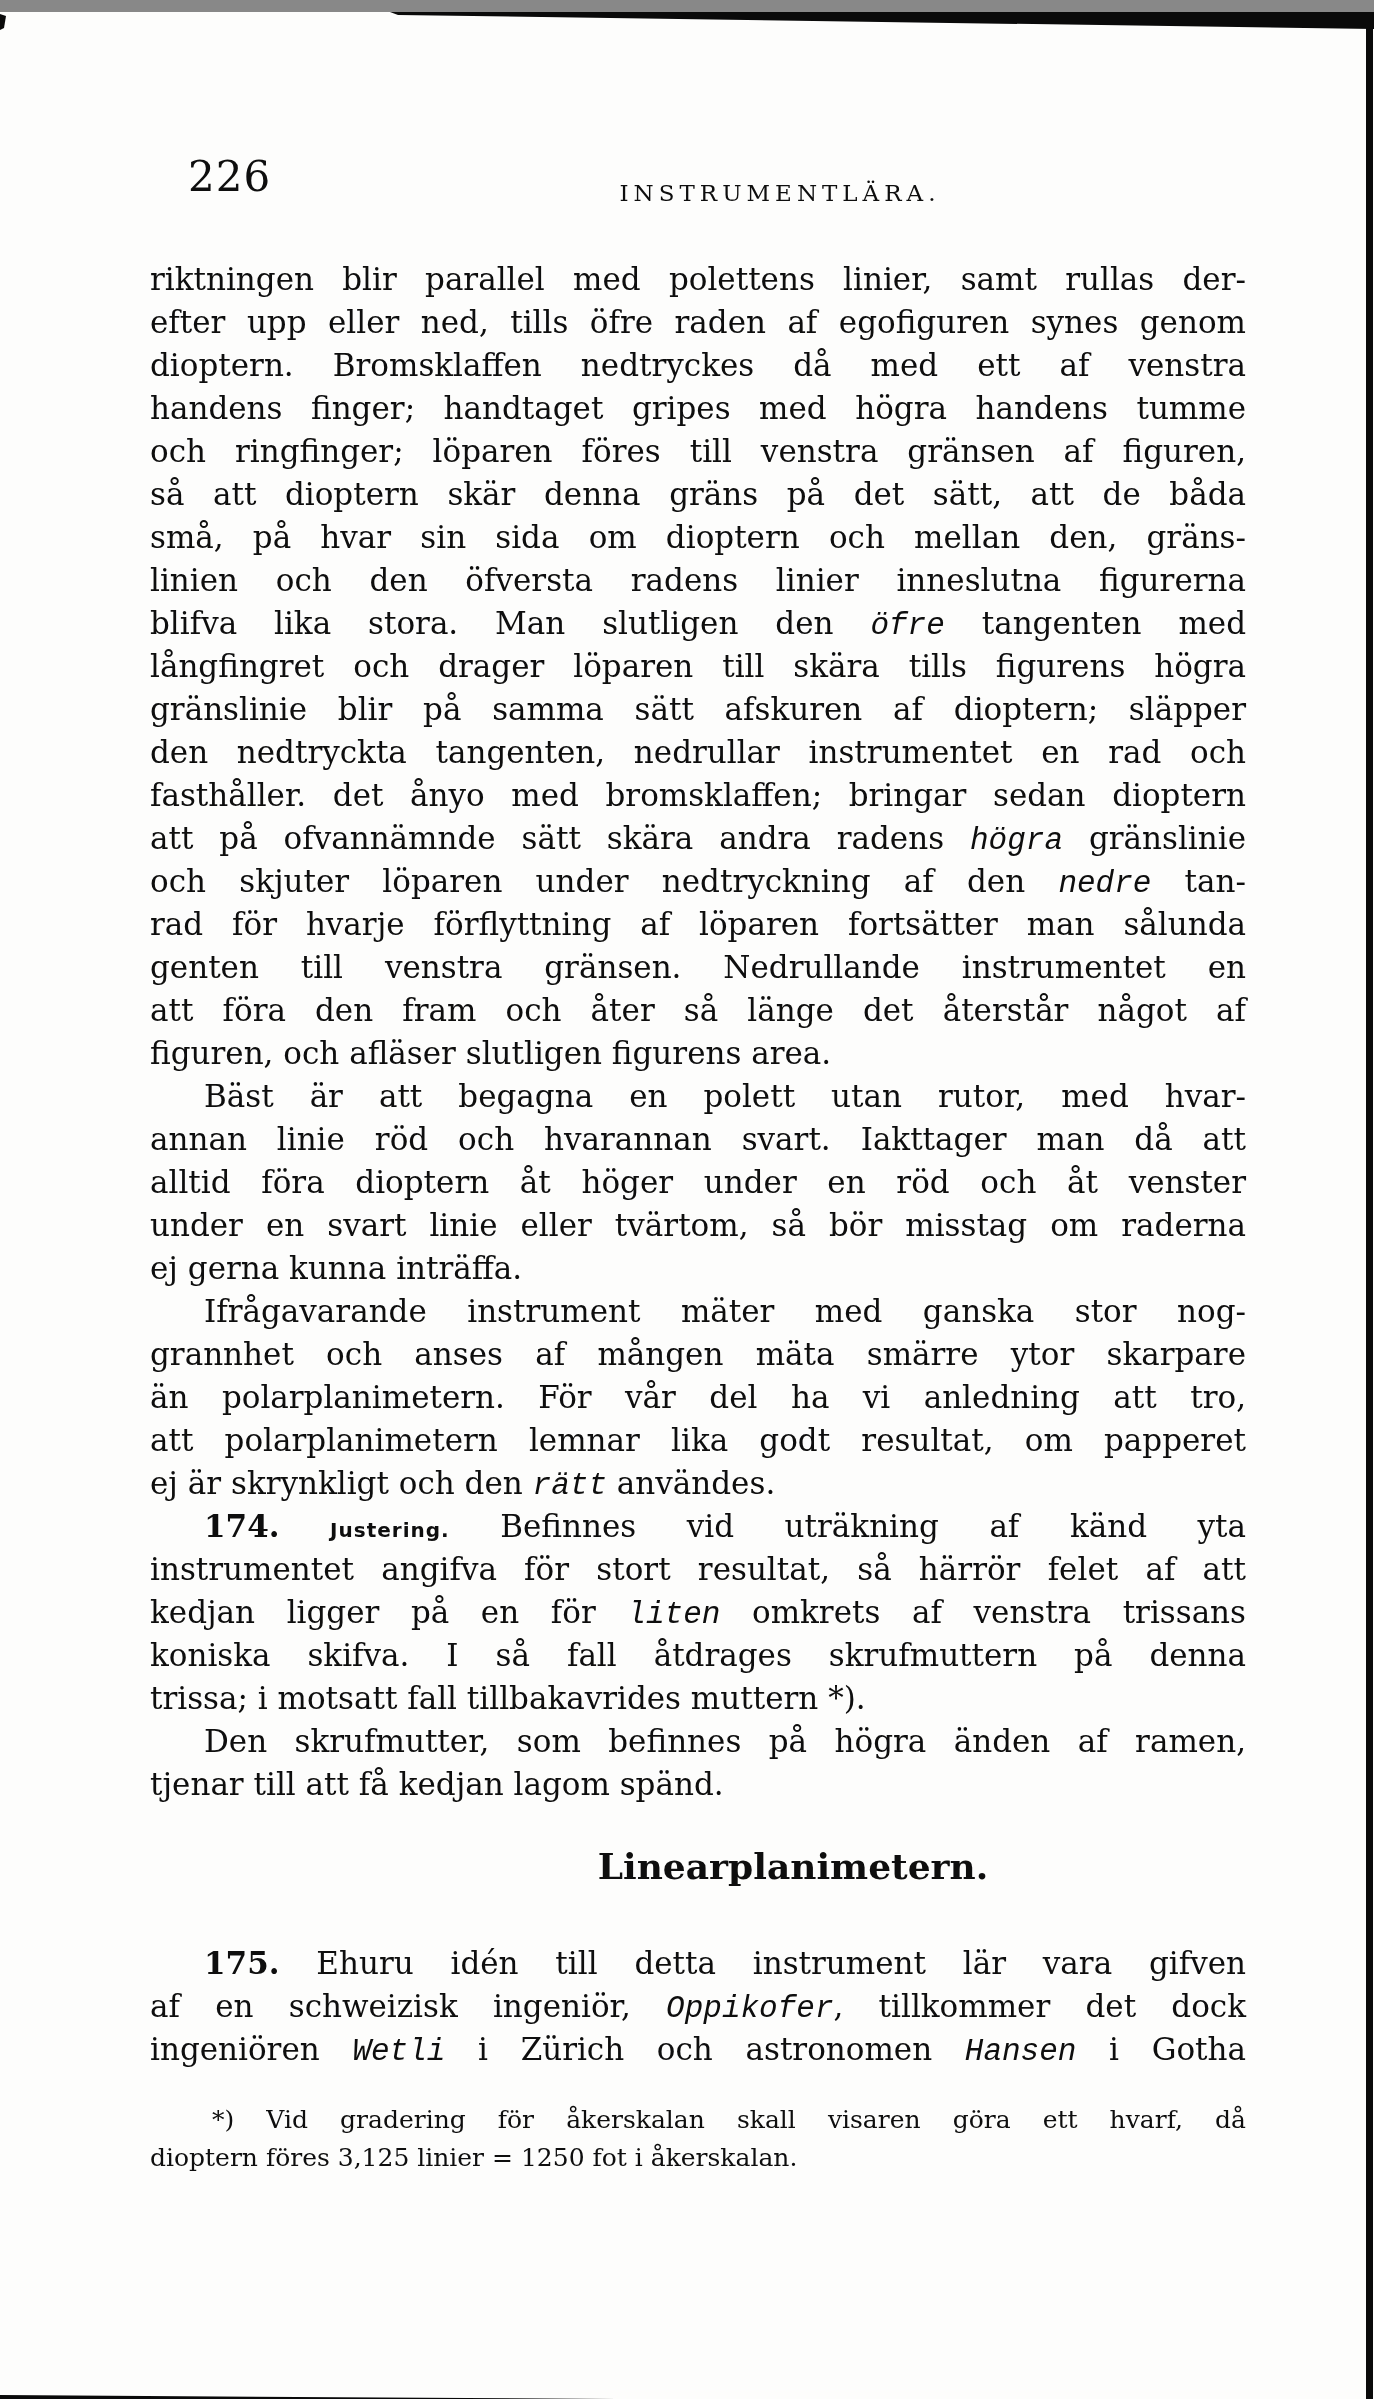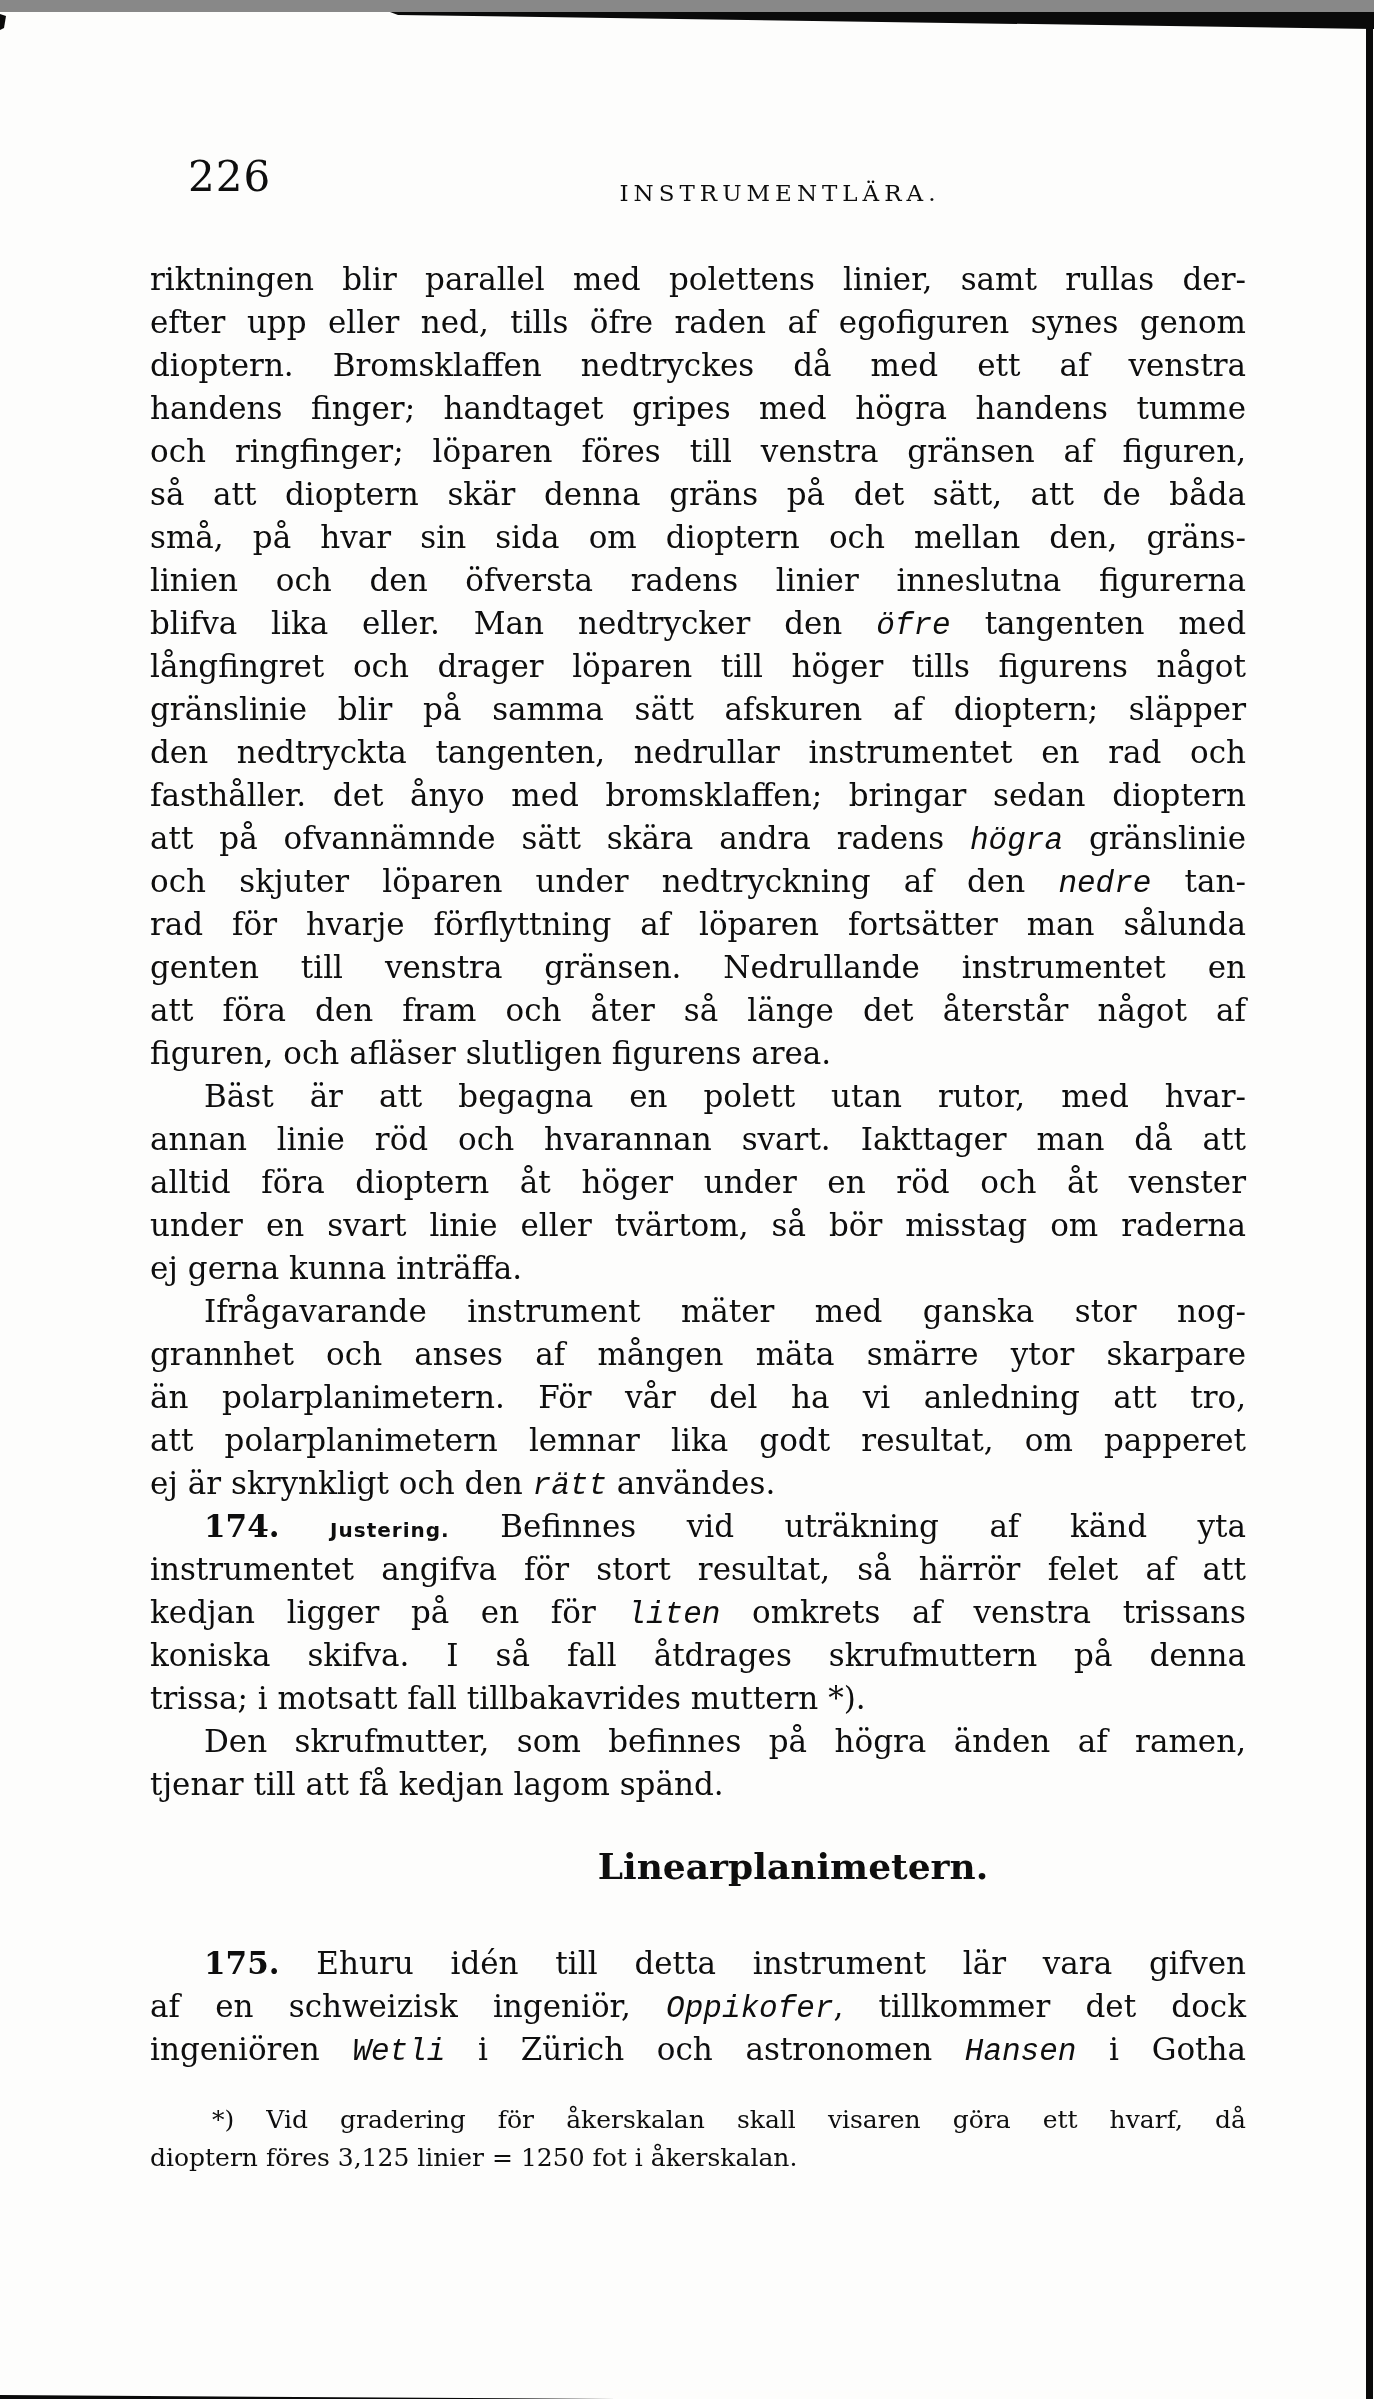--- a/index.html
+++ b/index.html
@@ -103,22 +103,22 @@
   <div class="text-flow">
       <div class="paragraph">
         <div class="line"><span class="seg-n">riktningen blir parallel med polettens linier, samt rullas der-</span></div>
         <div class="line"><span class="seg-n">efter upp eller ned, tills öfre raden af egofiguren synes genom</span></div>
         <div class="line"><span class="seg-n">dioptern.  Bromsklaffen nedtryckes då med ett af venstra</span></div>
         <div class="line"><span class="seg-n">handens finger; handtaget gripes med högra handens tumme</span></div>
         <div class="line"><span class="seg-n">och ringfinger; löparen föres till venstra gränsen af figuren,</span></div>
         <div class="line"><span class="seg-n">så att dioptern skär denna gräns på det sätt, att de båda</span></div>
         <div class="line"><span class="seg-n">små, på hvar sin sida om dioptern och mellan den, gräns-</span></div>
         <div class="line"><span class="seg-n">linien och den öfversta radens linier inneslutna figurerna</span></div>
-        <div class="line"><span class="seg-n">blifva lika eller.  Man nedtrycker den </span><span class="seg-i">öfre</span><span class="seg-n"> tangenten med</span></div>
-        <div class="line"><span class="seg-n">långfingret och drager löparen till höger tills figurens något</span></div>
+        <div class="line"><span class="seg-n">blifva lika stora.  Man slutligen den </span><span class="seg-i">öfre</span><span class="seg-n"> tangenten med</span></div>
+        <div class="line"><span class="seg-n">långfingret och drager löparen till skära tills figurens högra</span></div>
         <div class="line"><span class="seg-n">gränslinie blir på samma sätt afskuren af dioptern;  släpper</span></div>
         <div class="line"><span class="seg-n">den nedtryckta tangenten, nedrullar instrumentet en rad och</span></div>
         <div class="line"><span class="seg-n">fasthåller. det ånyo med bromsklaffen; bringar sedan dioptern</span></div>
         <div class="line"><span class="seg-n">att på ofvannämnde sätt skära andra radens </span><span class="seg-i">högra</span><span class="seg-n"> gränslinie</span></div>
         <div class="line"><span class="seg-n">och skjuter löparen under  nedtryckning  af  den </span><span class="seg-i">nedre</span><span class="seg-n"> tan-</span></div>
         <div class="line"><span class="seg-n">rad för hvarje förflyttning af löparen fortsätter man sålunda</span></div>
         <div class="line"><span class="seg-n">genten till venstra gränsen.  Nedrullande  instrumentet  en</span></div>
         <div class="line"><span class="seg-n">att föra den fram och åter  så länge det återstår  något  af</span></div>
         <div class="line last"><span class="seg-n">figuren, och afläser slutligen figurens area.</span></div>
       </div>

